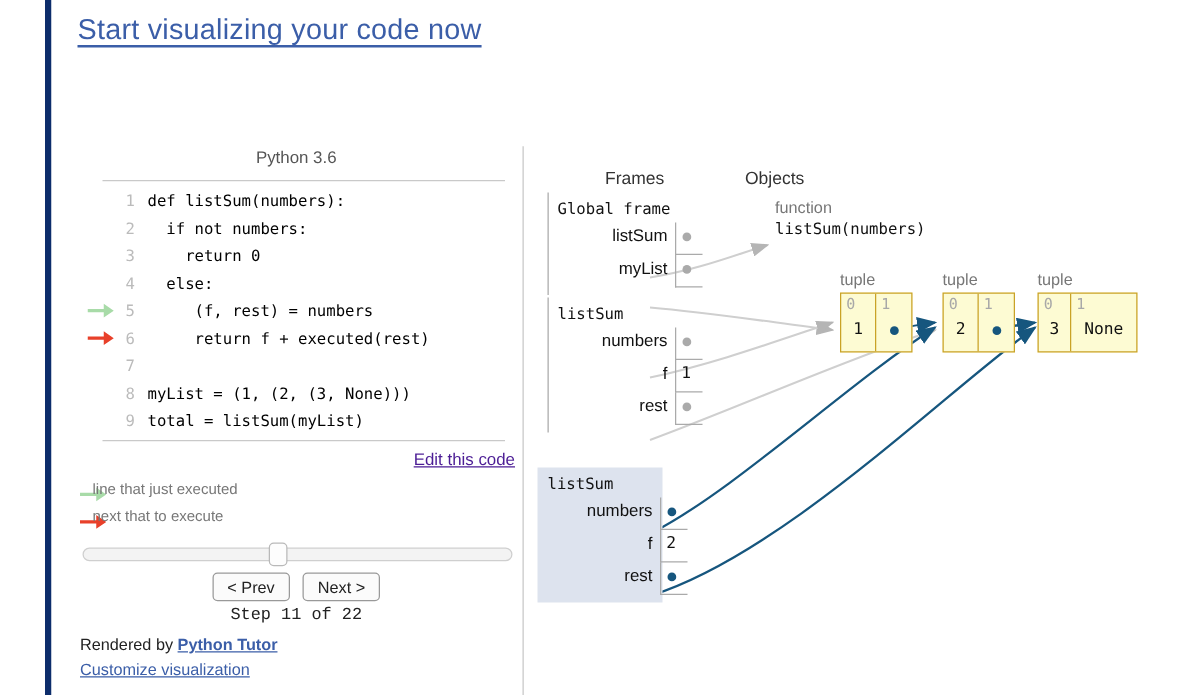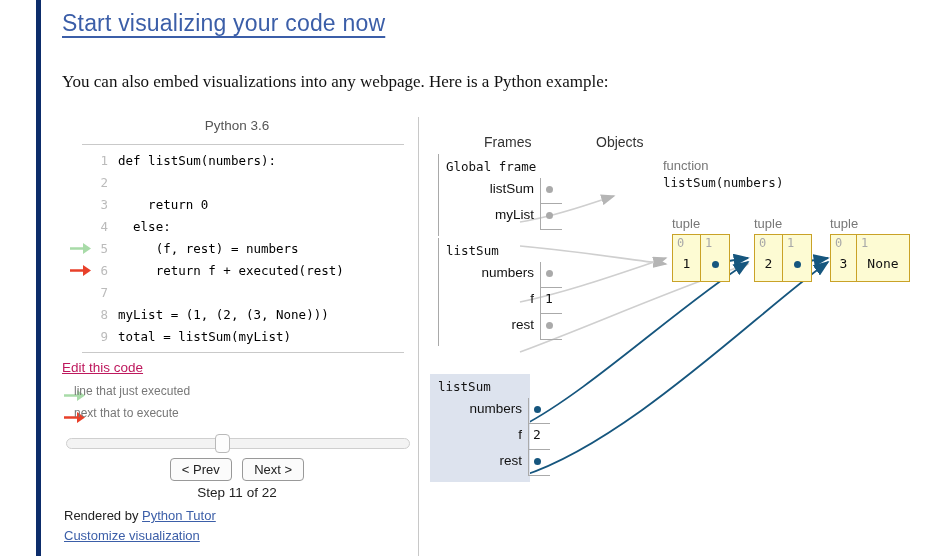--- a/index.html
+++ b/index.html
@@ -67,22 +67,22 @@
   .cline .lno{
     position:absolute;left:32px;top:0;width:14px;text-align:right;
     color:#bbb;
   }
   .cline .ctext{
     position:absolute;left:56px;top:0;color:#000;
   }
   .arrow svg{display:block;}
 
   .edit-link{
-    position:absolute;left:0;top:248px;width:350px;text-align:left;
-    font-size:13.5px;color:#be185d;text-decoration:underline;
+    position:absolute;left:0;top:248px;width:350px;text-align:right;
+    font-size:13.5px;color:#4c1d95;text-decoration:underline;
     cursor:pointer;
   }
   .legend{position:absolute;left:0;top:272px;width:350px;}
   .legend-row{position:relative;height:22px;}
   .legend-row .arrow{position:absolute;left:2px;top:5px;width:22px;height:13px;}
   .legend-row .lbl{position:absolute;left:12px;top:0;font-size:12px;color:#777;}
 
   .slider-wrap{position:absolute;left:4px;top:322px;width:344px;height:18px;}
   .slider-track{
     position:absolute;left:0;top:4px;width:344px;height:11px;
@@ -99,27 +99,27 @@
     display:inline-block;
     font-family:"Liberation Sans", sans-serif;
     font-size:13px;color:#222;
     padding:3px 11px;margin:0 3px;
     background:#fbfbfb;
     border:1px solid #999;border-radius:4px;
     cursor:pointer;
   }
   .step-label{
     position:absolute;left:0;top:373px;width:350px;text-align:center;
-    font-size:13.5px;color:#222;
+    font-size:13.5px;color:#222;font-family:Liberation Mono, monospace;
   }
   .rendered-by{
     position:absolute;left:2px;top:396px;font-size:13px;color:#222;
     white-space:nowrap;
   }
-  .rendered-by a{color:#3b5ea8;text-decoration:underline;cursor:pointer;}
+  .rendered-by a{color:#3b5ea8;text-decoration:underline;cursor:pointer;font-weight:bold;}
   .customize{
     position:absolute;left:2px;top:416px;font-size:13px;
     color:#3b5ea8;text-decoration:underline;cursor:pointer;
     white-space:nowrap;
   }
 
   
   .data-panel{position:absolute;left:366px;top:0;width:504px;height:444px;}
   .col-head{
     position:absolute;font-size:14px;color:#333;
@@ -181,51 +181,50 @@
   .tidx{
     position:absolute;left:4px;top:1px;
     font-family:"DejaVu Sans Mono", monospace;
     font-size:12px;color:#a8a8a8;
   }
   .tval{
     position:absolute;left:0;right:0;top:21px;text-align:center;
     font-family:"DejaVu Sans Mono", monospace;
     font-size:13px;color:#111;
   }
-  .func-obj{position:absolute;margin-left:43px;}
+  .func-obj{position:absolute;}
   .func-type{font-size:13px;color:#777;}
   .func-sig{
     font-family:"DejaVu Sans Mono", monospace;
     font-size:12.5px;color:#111;white-space:nowrap;margin-top:2px;
   }
   .svg-layer{position:absolute;left:0;top:0;width:504px;height:444px;pointer-events:none;}
 </style>
 </head>
 <body>
 
 <div id="root">
 
   <div class="left-bar"></div>
 
   <a class="page-title">Start visualizing your code now</a>
 
-  <div class="intro">You can also embed visualizations into any webpage. Here is a Python example:</div>
 
   <div class="viz">
 
     <div class="viz-divider"></div>
 
     <div class="code-panel">
 
       <div class="lang-label">Python 3.6</div>
       <div class="hr hr-top"></div>
 
       <div class="code-lines" id="code-lines">
           <div class="cline"><span class="lno">1</span><span class="ctext">def listSum(numbers):</span></div>
-          <div class="cline"><span class="lno">2</span></div>
+          <div class="cline"><span class="lno">2</span><span class="ctext">  if not numbers:</span></div>
           <div class="cline"><span class="lno">3</span><span class="ctext">    return 0</span></div>
           <div class="cline"><span class="lno">4</span><span class="ctext">  else:</span></div>
           <div class="cline"><span class="arrow"><svg width="22" height="13" viewBox="0 0 22 13">
                 <path d="M0 5.2 L13 5.2 L13 1 L21 6.5 L13 12 L13 7.8 L0 7.8 Z" fill="#a8dba8"></path>
               </svg></span><span class="lno">5</span><span class="ctext">     (f, rest) = numbers</span></div>
           <div class="cline"><span class="arrow"><svg width="22" height="13" viewBox="0 0 22 13">
                 <path d="M0 5.2 L13 5.2 L13 1 L21 6.5 L13 12 L13 7.8 L0 7.8 Z" fill="#e8402a"></path>
               </svg></span><span class="lno">6</span><span class="ctext">     return f + executed(rest)</span></div>
           <div class="cline"><span class="lno">7</span><span class="ctext"></span></div>
           <div class="cline"><span class="lno">8</span><span class="ctext">myList = (1, (2, (3, None)))</span></div>

